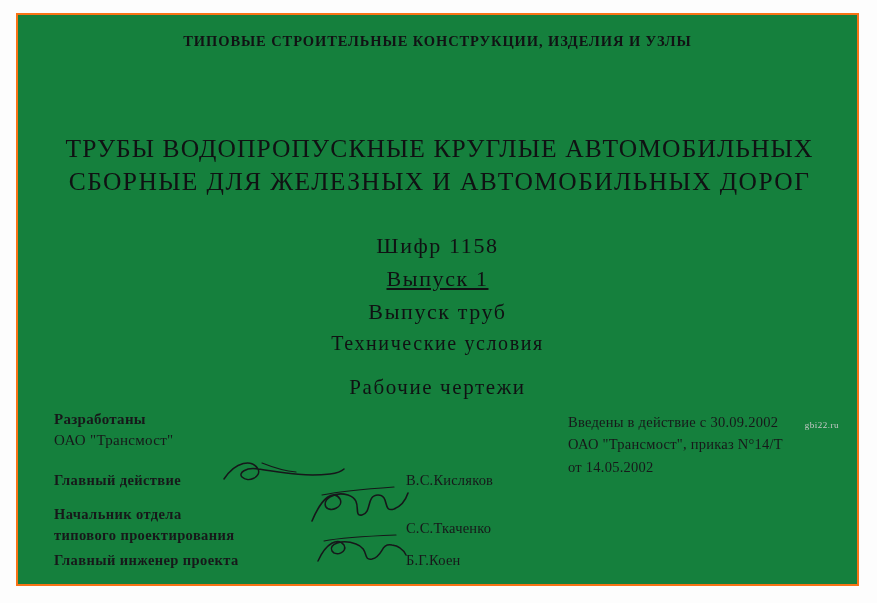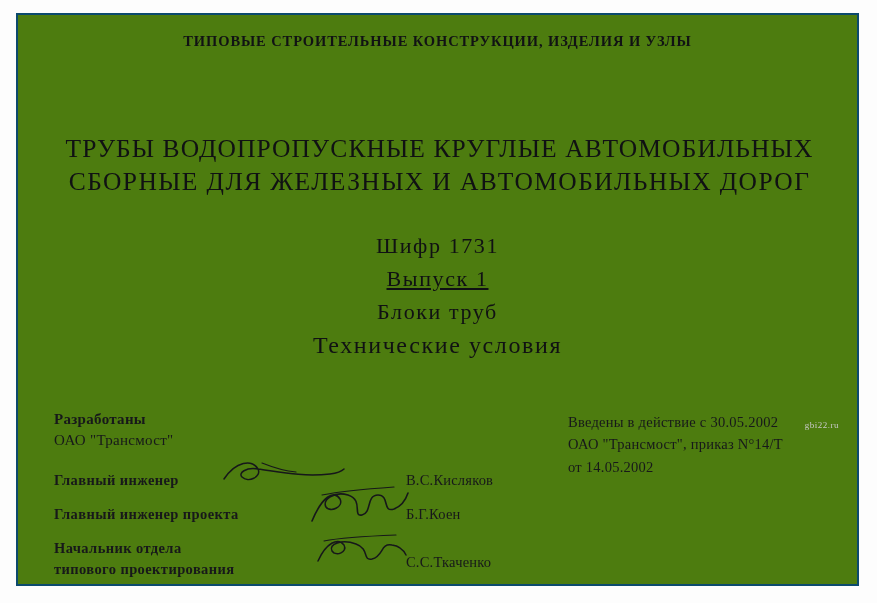--- a/index.html
+++ b/index.html
@@ -22,23 +22,23 @@
     height: 603px;
     background: #fdfdfd;
   }
   
   .frame {
     position: absolute;
     left: 16px;
     top: 13px;
     width: 843px;
     height: 573px;
-    border: 2px solid #0c4a6e;
+    border: 2px solid #f97316;
     box-sizing: border-box;
-    background: #4d7c0f;
+    background: #15803d;
   }
   .frame-inner {
     position: absolute;
     left: 0; top: 0; right: 0; bottom: 0;
     box-sizing: border-box;
   }
 
   
   .header-line {
     position: absolute;
@@ -83,21 +83,21 @@
     width: 100%;
     text-align: center;
   }
   .center-stack div {
     letter-spacing: 1.6px;
     color: #101113;
   }
   .cs-code   { font-size: 22px; margin-bottom: 7px; }
   .cs-issue  { font-size: 22px; margin-bottom: 7px; text-decoration: underline; }
   .cs-blocks { font-size: 22px; margin-bottom: 7px; }
-  .cs-specs  { font-size: 24px; margin-bottom: 20px; letter-spacing: 2.2px; }
+  .cs-specs  { font-size: 20px; margin-bottom: 20px; letter-spacing: 2.2px; }
   .cs-draw   { font-size: 21px; letter-spacing: 2.2px; }
 
   
   .sign-left {
     position: absolute;
     left: 36px;
     top: 396px;
     width: 480px;
     font-size: 14.5px;
     line-height: 1.45;
@@ -172,44 +172,45 @@
     <div class="frame-inner">
 
       <div class="header-line">ТИПОВЫЕ СТРОИТЕЛЬНЫЕ КОНСТРУКЦИИ, ИЗДЕЛИЯ И УЗЛЫ</div>
 
       <div class="main-title">
         <div class="l1">ТРУБЫ ВОДОПРОПУСКНЫЕ КРУГЛЫЕ АВТОМОБИЛЬНЫХ</div>
         <div class="l2">СБОРНЫЕ ДЛЯ ЖЕЛЕЗНЫХ И АВТОМОБИЛЬНЫХ ДОРОГ</div>
       </div>
 
       <div class="center-stack">
-        <div class="cs-code">Шифр  1731</div>
+        <div class="cs-code">Шифр  1158</div>
         <div class="cs-issue">Выпуск 1</div>
-        <div class="cs-blocks">Блоки труб</div>
+        <div class="cs-blocks">Выпуск труб</div>
         <div class="cs-specs">Технические условия</div>
+        <div class="cs-draw">Рабочие чертежи</div>
       </div>
 
       <div class="org-line">
         <span class="dev">Разработаны</span>
         <span class="org">ОАО "Трансмост"</span>
       </div>
 
       <div class="sign-left" style="top: 455px;">
         <div class="row">
-          <span class="role">Главный инженер</span>
+          <span class="role">Главный действие</span>
           <span class="name">В.С.Кисляков</span>
-        </div>
-        <div class="row">
-          <span class="role">Главный инженер проекта</span>
-          <span class="name">Б.Г.Коен</span>
         </div>
         <div class="row two-line">
           <span class="role">Начальник отдела
 типового проектирования</span>
           <span class="name shift">С.С.Ткаченко</span>
+        </div>
+        <div class="row">
+          <span class="role">Главный инженер проекта</span>
+          <span class="name">Б.Г.Коен</span>
         </div>
       </div>
 
       <div class="sig" style="left: 200px; top: 440px;">
         <svg width="130" height="34" viewBox="0 0 130 34">
           <path d="M6 24 C18 6, 34 4, 40 14 C44 22, 30 28, 24 22 C20 18, 28 12, 40 14 C62 17, 84 22, 112 19 C120 18, 124 16, 126 14" fill="none" stroke="#16171a" stroke-width="1.5" stroke-linecap="round"></path>
           <path d="M44 8 C54 12, 66 16, 78 17" fill="none" stroke="#16171a" stroke-width="1.2" stroke-linecap="round"></path>
         </svg>
       </div>
 
@@ -222,21 +223,21 @@
 
       <div class="sig" style="left: 296px; top: 518px;">
         <svg width="96" height="34" viewBox="0 0 96 34">
           <path d="M4 28 C12 10, 24 4, 30 12 C34 19, 22 24, 18 18 C14 11, 28 6, 42 11 C56 16, 48 28, 58 26 C70 23, 66 10, 78 12 C86 13, 90 18, 92 22" fill="none" stroke="#16171a" stroke-width="1.5" stroke-linecap="round"></path>
           <path d="M10 8 C30 4, 56 3, 82 2" fill="none" stroke="#16171a" stroke-width="1.1" stroke-linecap="round"></path>
         </svg>
       </div>
 
       <div class="approve">
         <div class="blk">
-          <div>Введены в действие с 30.05.2002</div>
+          <div>Введены в действие с 30.09.2002</div>
           <div>ОАО "Трансмост", приказ N°14/Т</div>
           <div>от 14.05.2002</div>
         </div>
       </div>
 
       <div class="watermark">gbi22.ru</div>
 
     </div>
   </div>
 </div>

